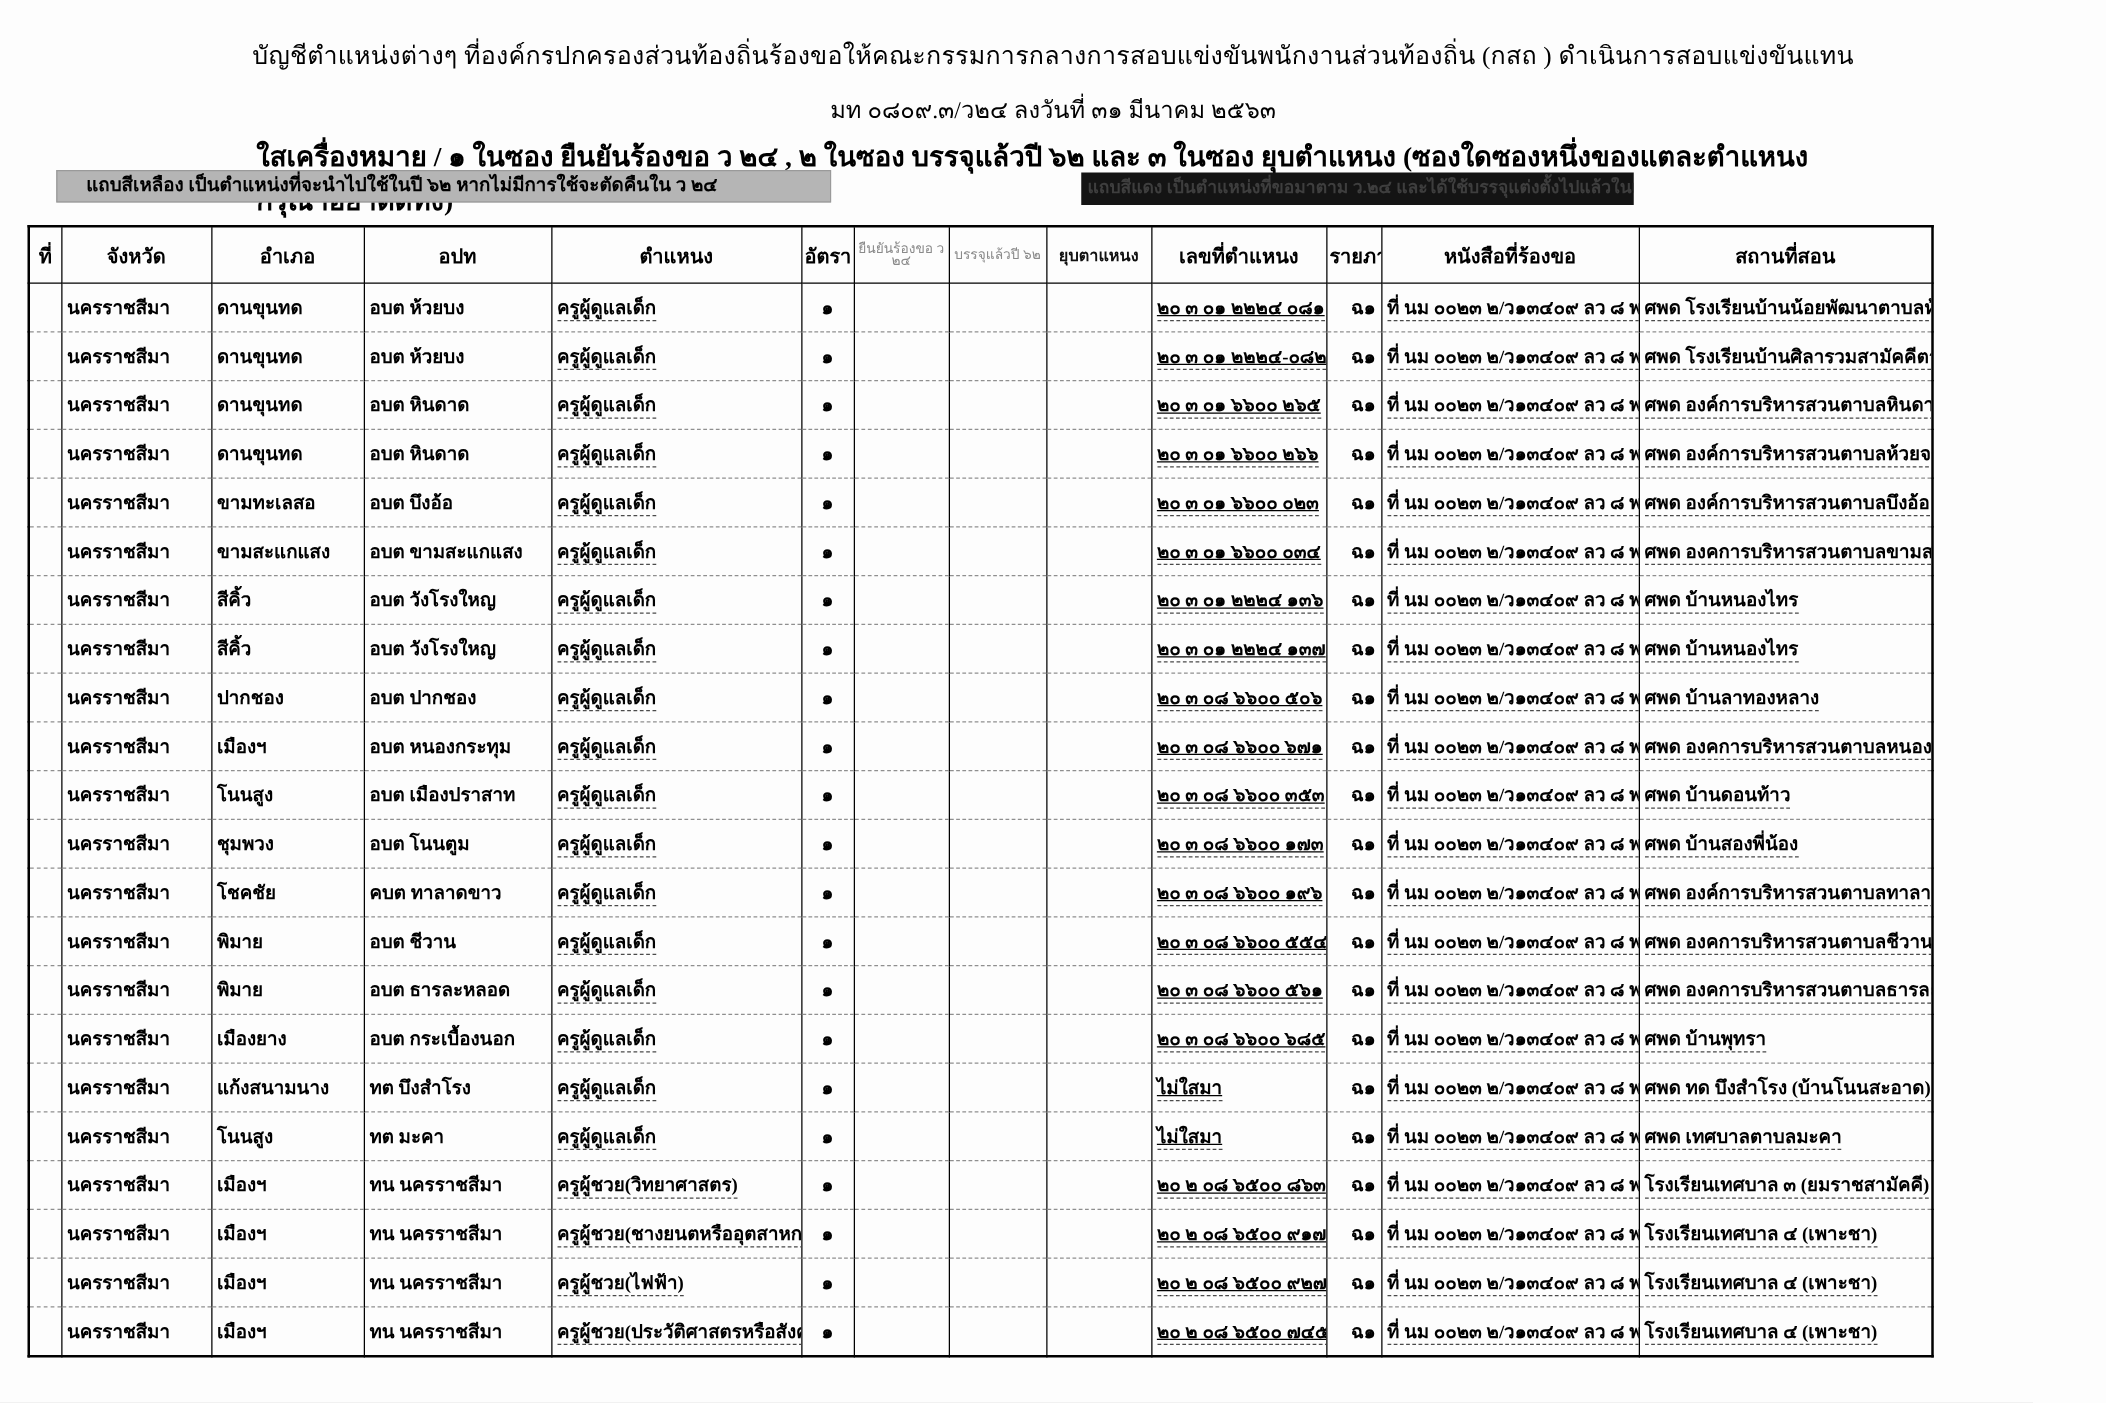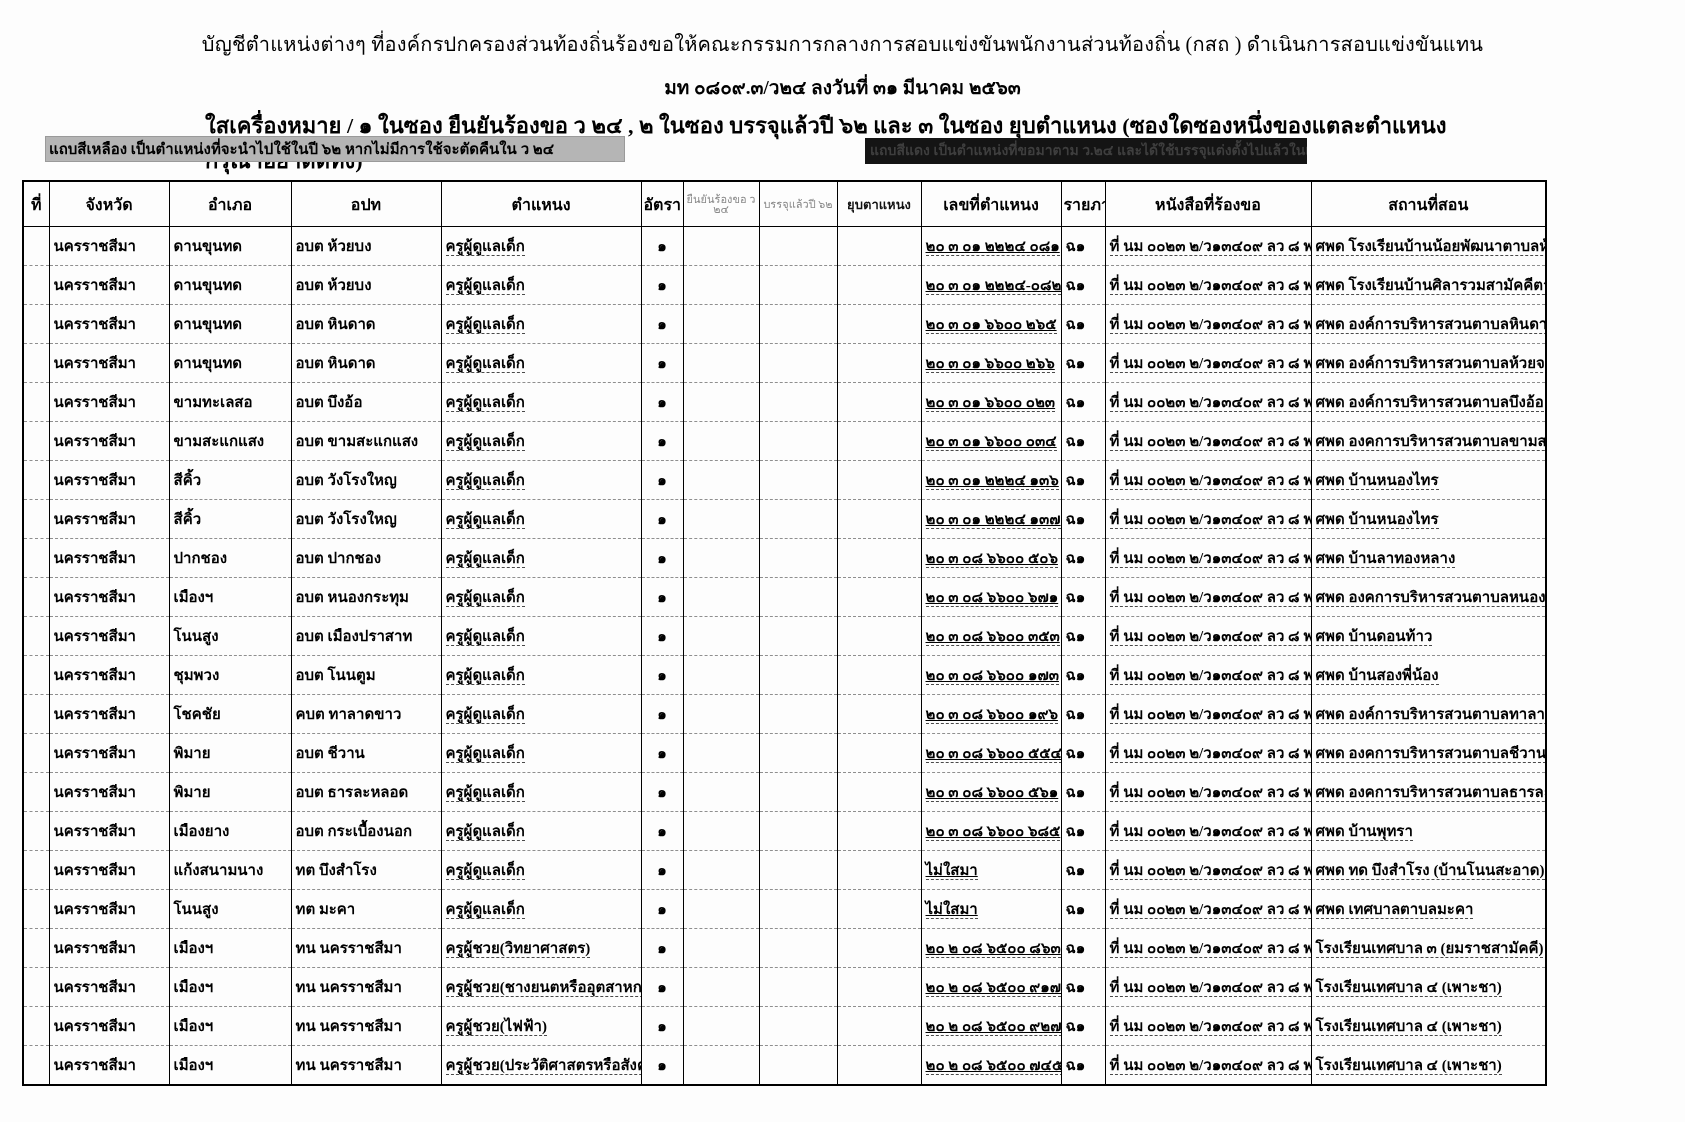--- a/index.html
+++ b/index.html
@@ -6,30 +6,30 @@
   .page{
     position:relative;width:1685px;height:1122px;background:#fdfdfd;
     font-family:"Liberation Serif", serif;color:#000;overflow:hidden;
   }
   .title{
     position:absolute;top:28px;left:0;width:100%;text-align:center;
     font-size:20px;font-weight:normal;letter-spacing:.2px;
   }
   .subtitle{
     position:absolute;top:72px;left:0;width:100%;text-align:center;
-    font-size:19px;font-weight:bold;
+    font-size:19px;font-weight:normal;
   }
   .instruction{
     position:absolute;top:108px;left:205px;width:1300px;
     font-size:22px;font-weight:bold;
   }
   .legend-yellow{
     position:absolute;top:136px;left:45px;width:572px;height:26px;
     background:#b5b5b5;color:#000;font-size:15px;font-weight:bold;
-    line-height:26px;padding:0 4px;white-space:nowrap;overflow:hidden;
+    line-height:26px;padding:0 24px;white-space:nowrap;overflow:hidden;
     box-shadow:0 0 0 1px #9a9a9a inset;
   }
   .legend-red{
     position:absolute;top:138px;left:865px;width:432px;height:26px;
     background:#141414;color:#3e3e3e;font-size:14px;font-weight:bold;
     line-height:26px;padding:0 5px;white-space:nowrap;overflow:hidden;
   }
   table.positions{
     position:absolute;top:180px;left:22px;width:1523px;
     border-collapse:collapse;table-layout:fixed;
@@ -45,21 +45,21 @@
   table.positions td{
     border-left:1px solid #000;border-right:1px solid #000;
     border-bottom:1px dashed #8f8f8f;
     height:38px;font-size:15px;font-weight:bold;vertical-align:middle;
     padding:0 4px;overflow:hidden;white-space:nowrap;
   }
   table.positions tr:last-child td{border-bottom:none;}
   td.ctr{text-align:center;}
   td.c11,td.c12{font-size:13px;}
   td.c9{text-align:left;font-size:14px;text-decoration:underline;}
-  td.c10{text-align:left;}
+  td.c10{text-align:right;}
   span.u{border-bottom:1px dashed #4a4a4a;padding-bottom:1px;}
 </style>
 </head>
 <body>
 
 <div class="page">
 
   <div class="title">บัญชีตำแหน่งต่างๆ ที่องค์กรปกครองส่วนท้องถิ่นร้องขอให้คณะกรรมการกลางการสอบแข่งขันพนักงานส่วนท้องถิ่น (กสถ ) ดำเนินการสอบแข่งขันแทน</div>
 
   <div class="subtitle">มท ๐๘๐๙.๓/ว๒๔  ลงวันที่ ๓๑ มีนาคม ๒๕๖๓</div>

